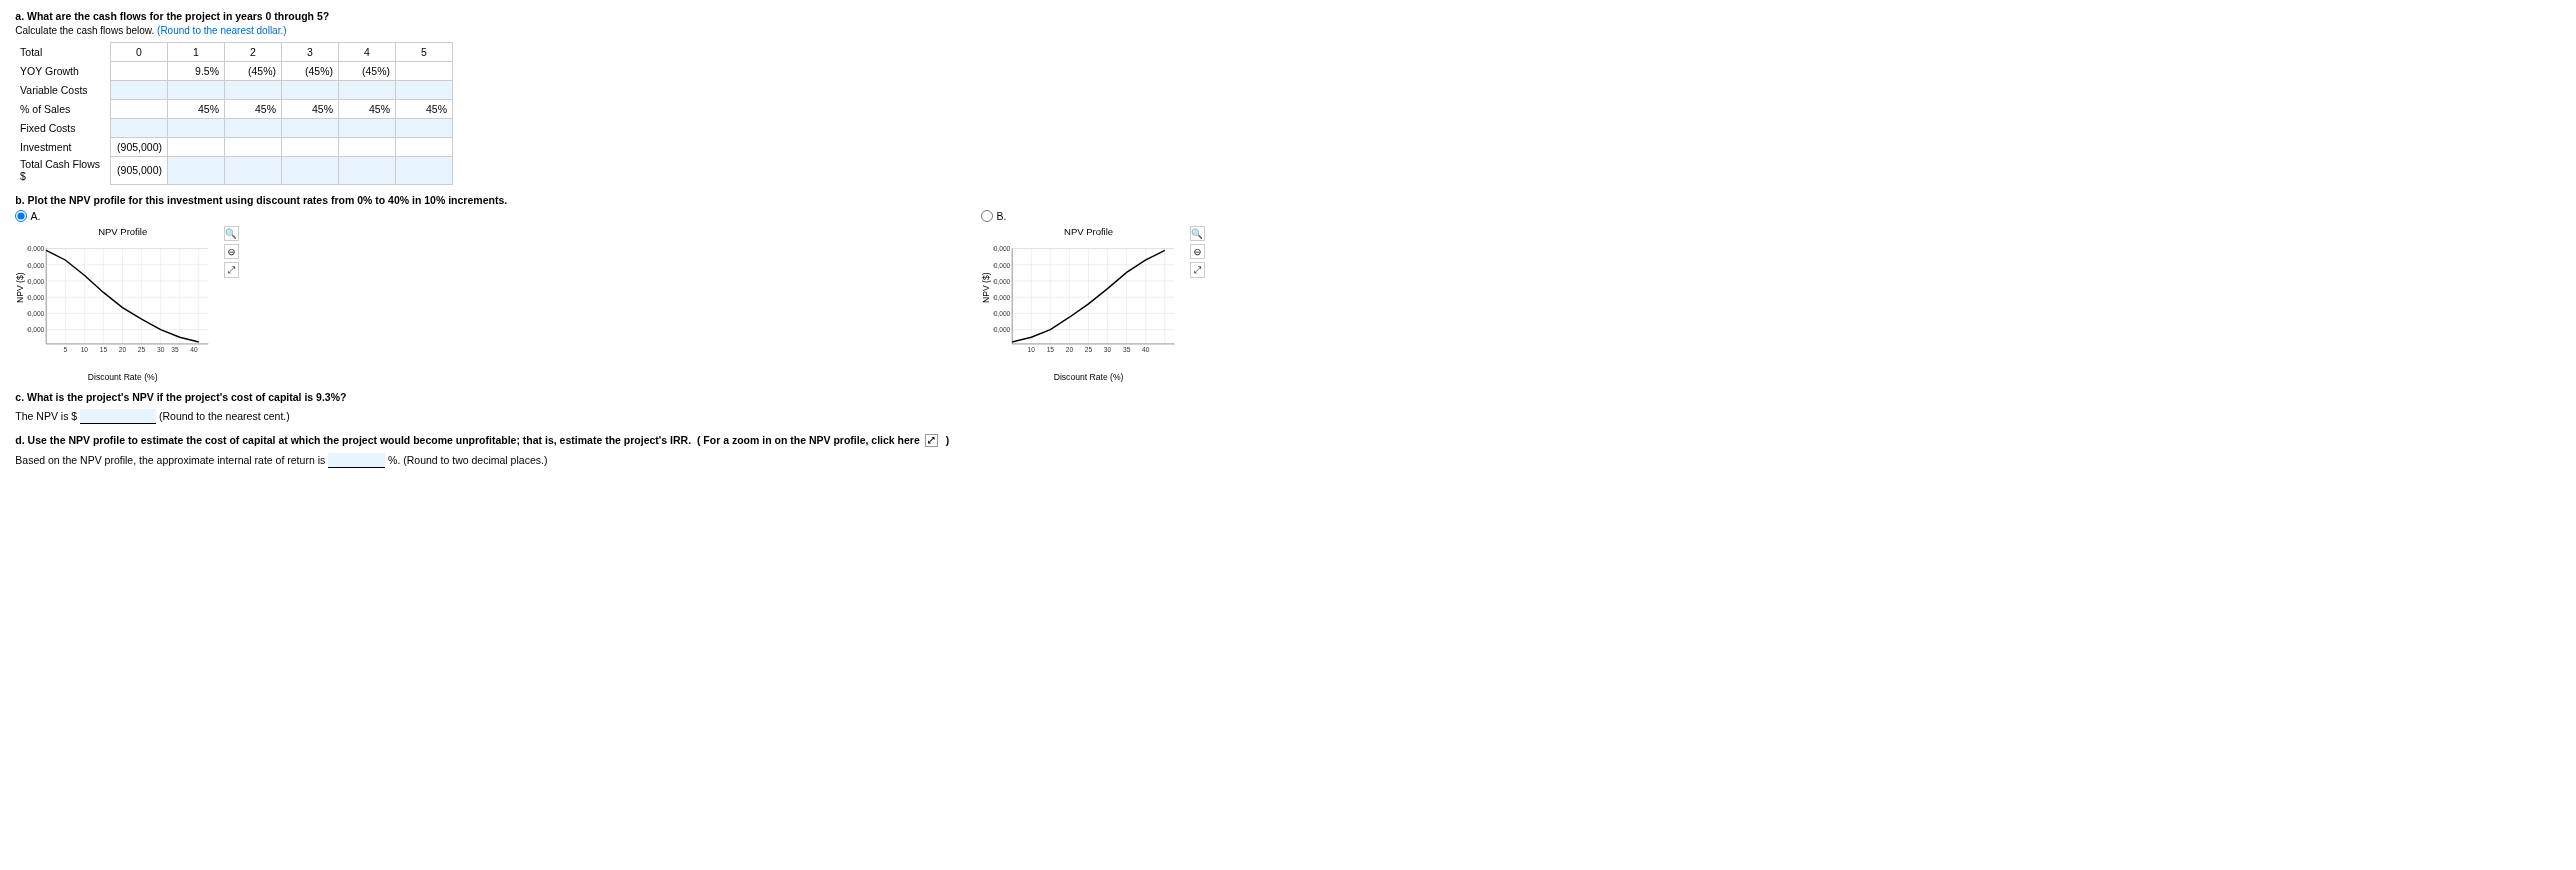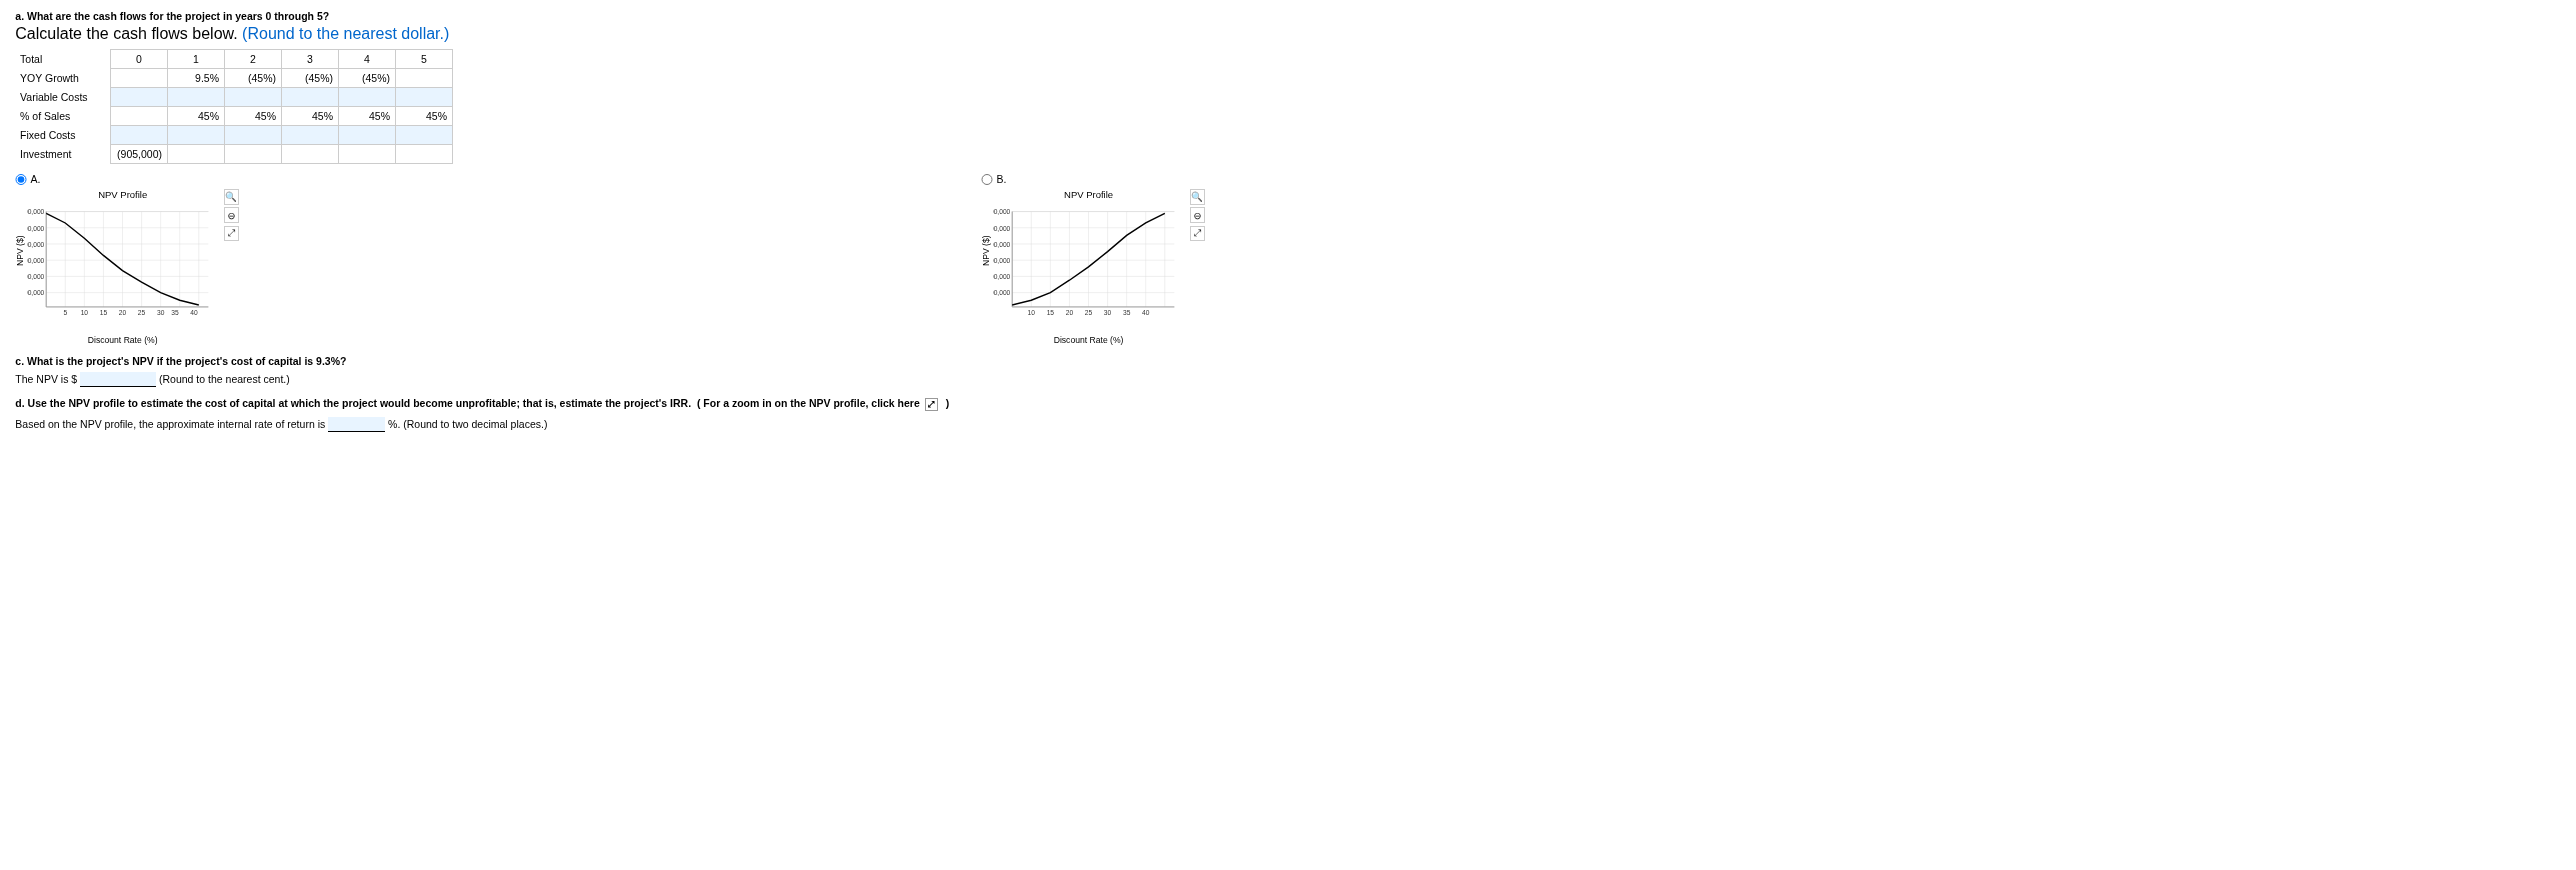--- a/index.html
+++ b/index.html
@@ -11,21 +11,21 @@
       padding: 9.5px 15.3px;
       width: 2576px;
       min-height: 870px;
     }
     .question-label {
       font-weight: bold;
       font-size: 10.5px;
       margin-bottom: 3.8px;
     }
     .instruction {
-      font-size: 16px;
+      font-size: 10px;
       margin-bottom: 5.7px;
     }
     .instruction span.round-note {
       color: #0066cc;
     }
     table.cash-flow-table {
       border-collapse: collapse;
       margin-bottom: 9.5px;
       width: 400px;
     }
@@ -250,24 +250,34 @@
     <tr>
       <td>Investment</td>
       <td class="readonly-cell" style="text-align:right;">(905,000)</td>
       <td class="readonly-cell"></td>
       <td class="readonly-cell"></td>
       <td class="readonly-cell"></td>
       <td class="readonly-cell"></td>
       <td class="readonly-cell"></td>
     </tr>
 
+    <tr class="total-row">
+      <td style="font-weight:normal;">Total Cash Flows $</td>
+      <td class="readonly-cell" style="text-align:right;">(905,000)</td>
+      <td class="input-cell"><input type="text" style=""></td>
+      <td class="input-cell"><input type="text" style=""></td>
+      <td class="input-cell"><input type="text" style=""></td>
+      <td class="input-cell"><input type="text" style=""></td>
+      <td class="input-cell"><input type="text" style=""></td>
+    </tr>
   </tbody>
 </table>
 
 <div class="section-b">
+  <p class="question-label">b. Plot the NPV profile for this investment using discount rates from 0% to 40% in 10% increments.</p>
 </div>
 
 <div class="charts-row">
 
   <div class="chart-option">
     <div class="option-label">
       <input type="radio" name="npv-option" id="optA" checked="" style="">
       <label for="optA">A.</label>
     </div>
     <div class="chart-wrap">

